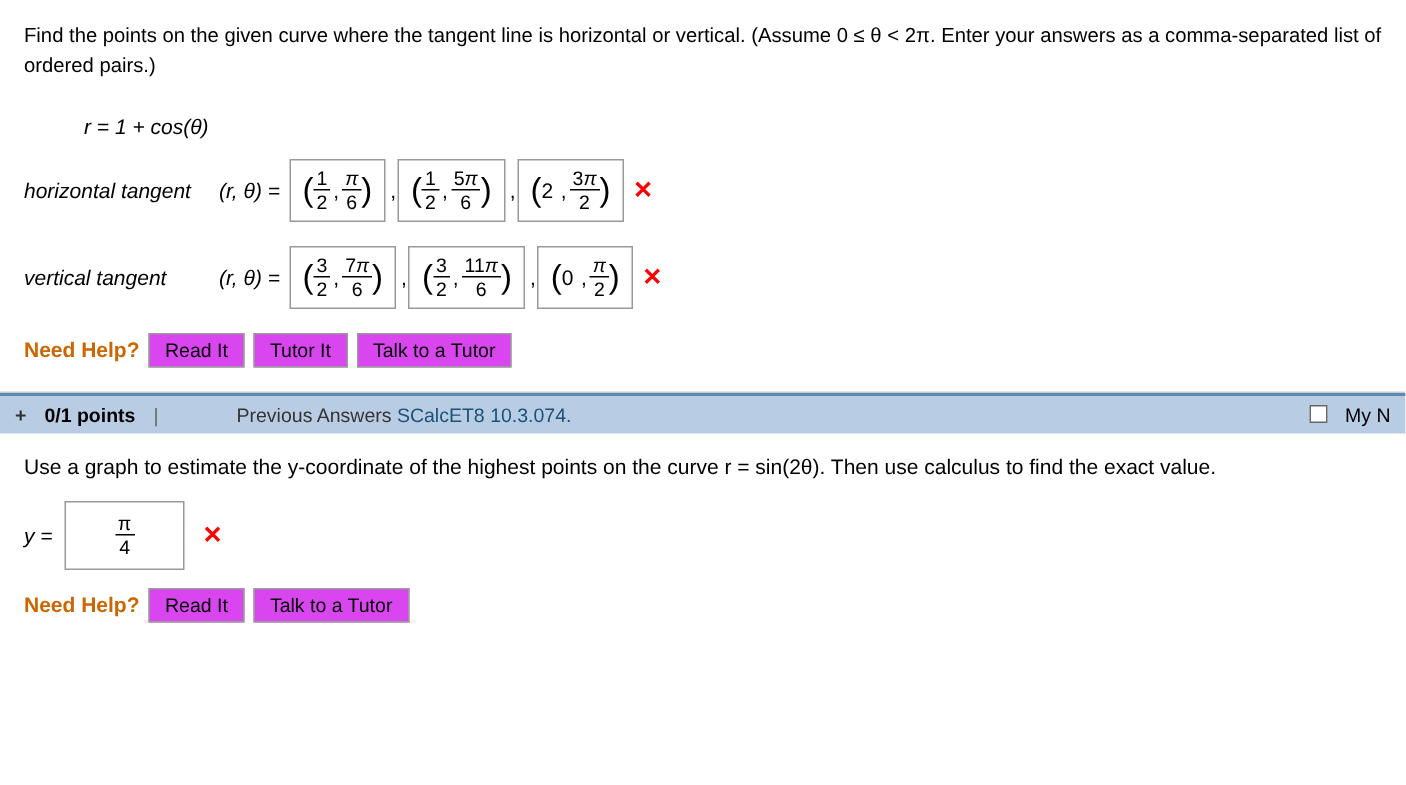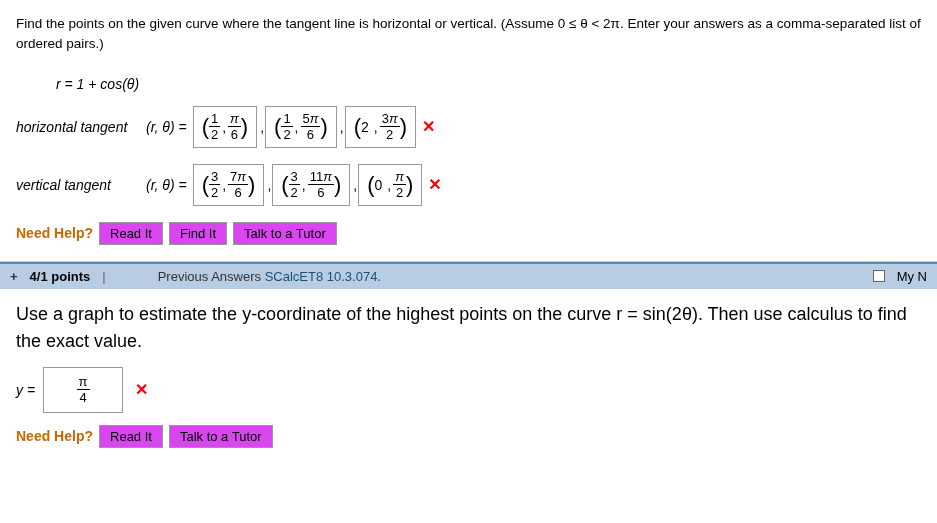--- a/index.html
+++ b/index.html
@@ -175,21 +175,21 @@
       border: 1px solid #666;
       display: inline-block;
       background: #fff;
     }
 
     .second-problem {
       padding: 12px 16px 16px 16px;
     }
 
     .second-problem-text {
-      font-size: 18px;
+      font-size: 14px;
       line-height: 1.5;
       margin-bottom: 12px;
     }
 
     .input-row {
       display: flex;
       align-items: center;
       gap: 8px;
       margin-bottom: 12px;
     }
@@ -326,29 +326,29 @@
       </span>
       <span class="paren">)</span>
     </div>
 
     <span class="x-mark">✕</span>
   </div>
 
   <div class="need-help-row">
     <span class="need-help-label">Need Help?</span>
     <button class="help-btn">Read It</button>
-    <button class="help-btn">Find It</button>
+    <button class="help-btn">Tutor It</button>
     <button class="help-btn">Talk to a Tutor</button>
   </div>
 </div>
 
 <div class="section-header">
   <div class="points-info">
     <span class="plus-icon">+</span>
-    <span class="points-badge">4/1 points</span>
+    <span class="points-badge">0/1 points</span>
     <span class="separator-pipe">|</span>
     <span class="prev-answers">
       <span>Previous Answers</span>&nbsp;<a class="link-blue">SCalcET8 10.3.074.</a>
     </span>
   </div>
   <div class="my-notes">
     <span class="checkbox-small"></span>
     <span>My N</span>
   </div>
 </div>

